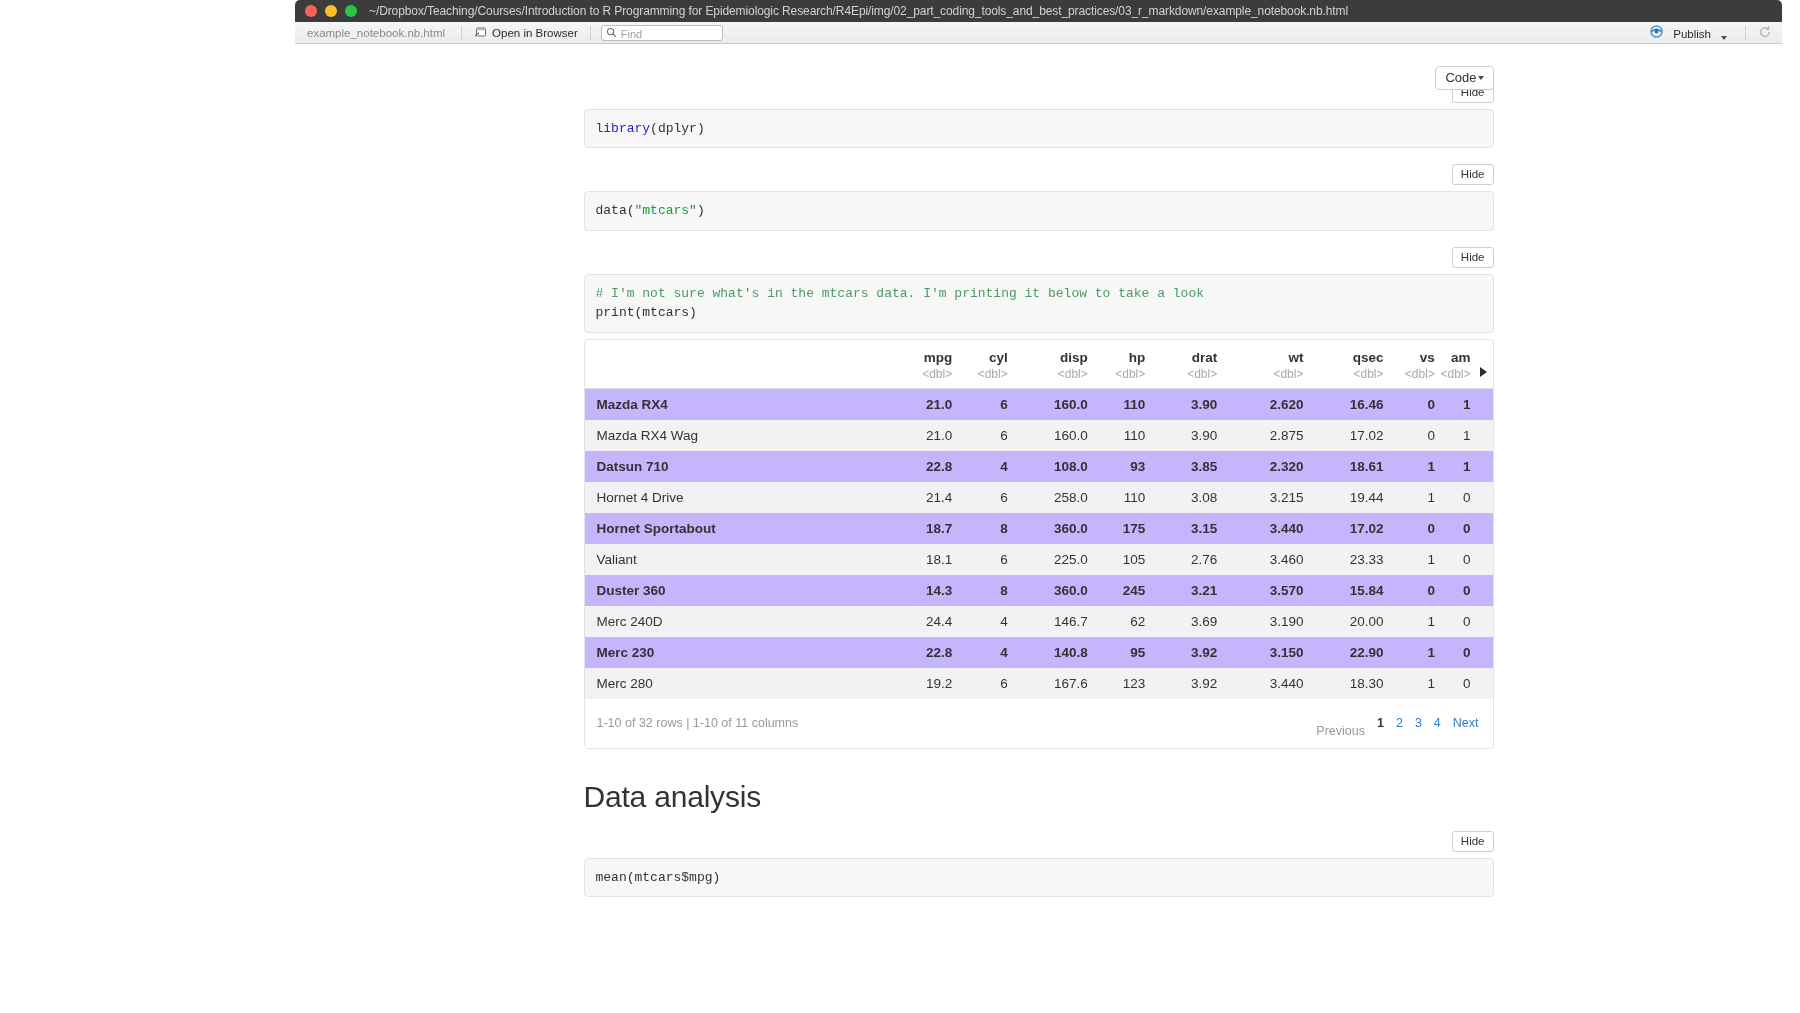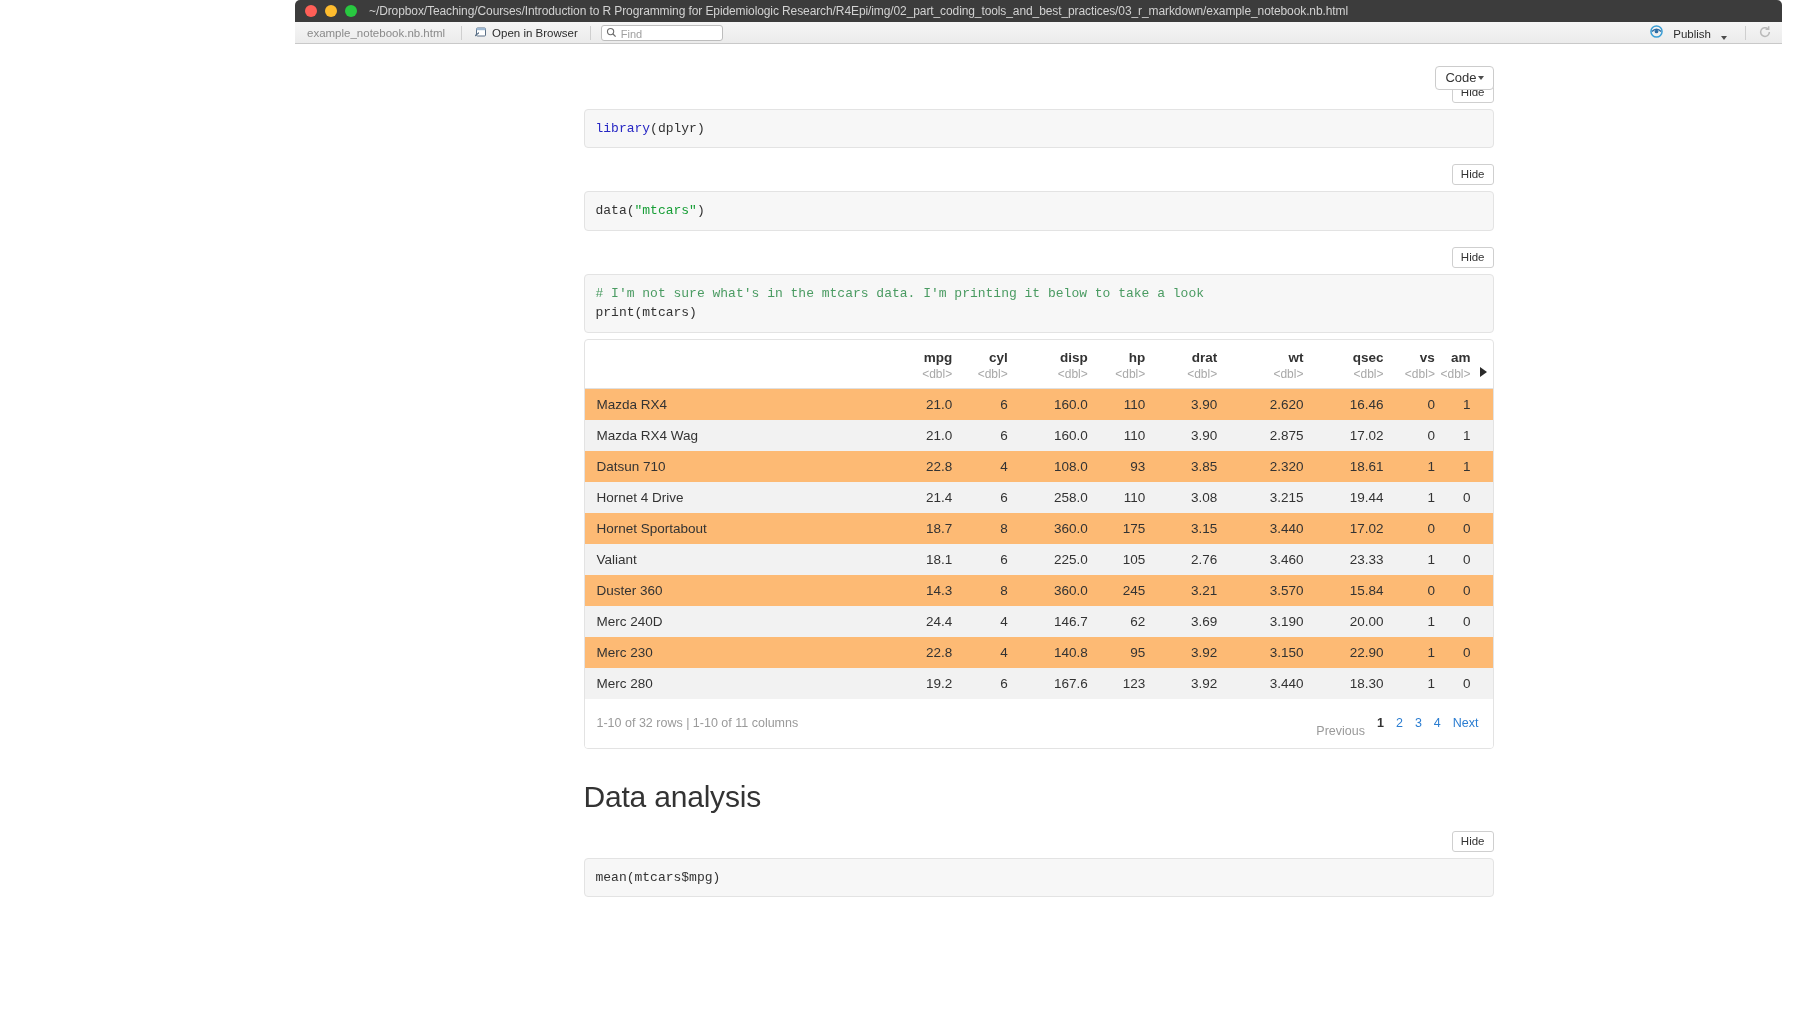--- a/index.html
+++ b/index.html
@@ -206,21 +206,21 @@
     padding-top: 2px;
   }
   table.df thead tr.types th.rn,
   table.df thead tr.names th.rn { text-align: left; }
   table.df th.rn, table.df td.rn {
     text-align: left;
     width: 290px;
     padding-left: 12px;
   }
   table.df tbody td { padding: 8px 0; }
-  table.df tbody tr.odd { background: #fdba74; }
+  table.df tbody tr.odd { background: #c4b5fd; font-weight: bold; }
   table.df tbody tr.even { background: #f2f2f2; }
   table.df tbody tr td:last-child,
   table.df thead th:last-child { padding-right: 22px; }
   .hdr-sep { border-bottom: 1px solid #e0e0e0; }
   .col-arrow {
     position: absolute;
     right: 6px; top: 27px;
     width: 0; height: 0;
     border-top: 5px solid transparent;
     border-bottom: 5px solid transparent;

